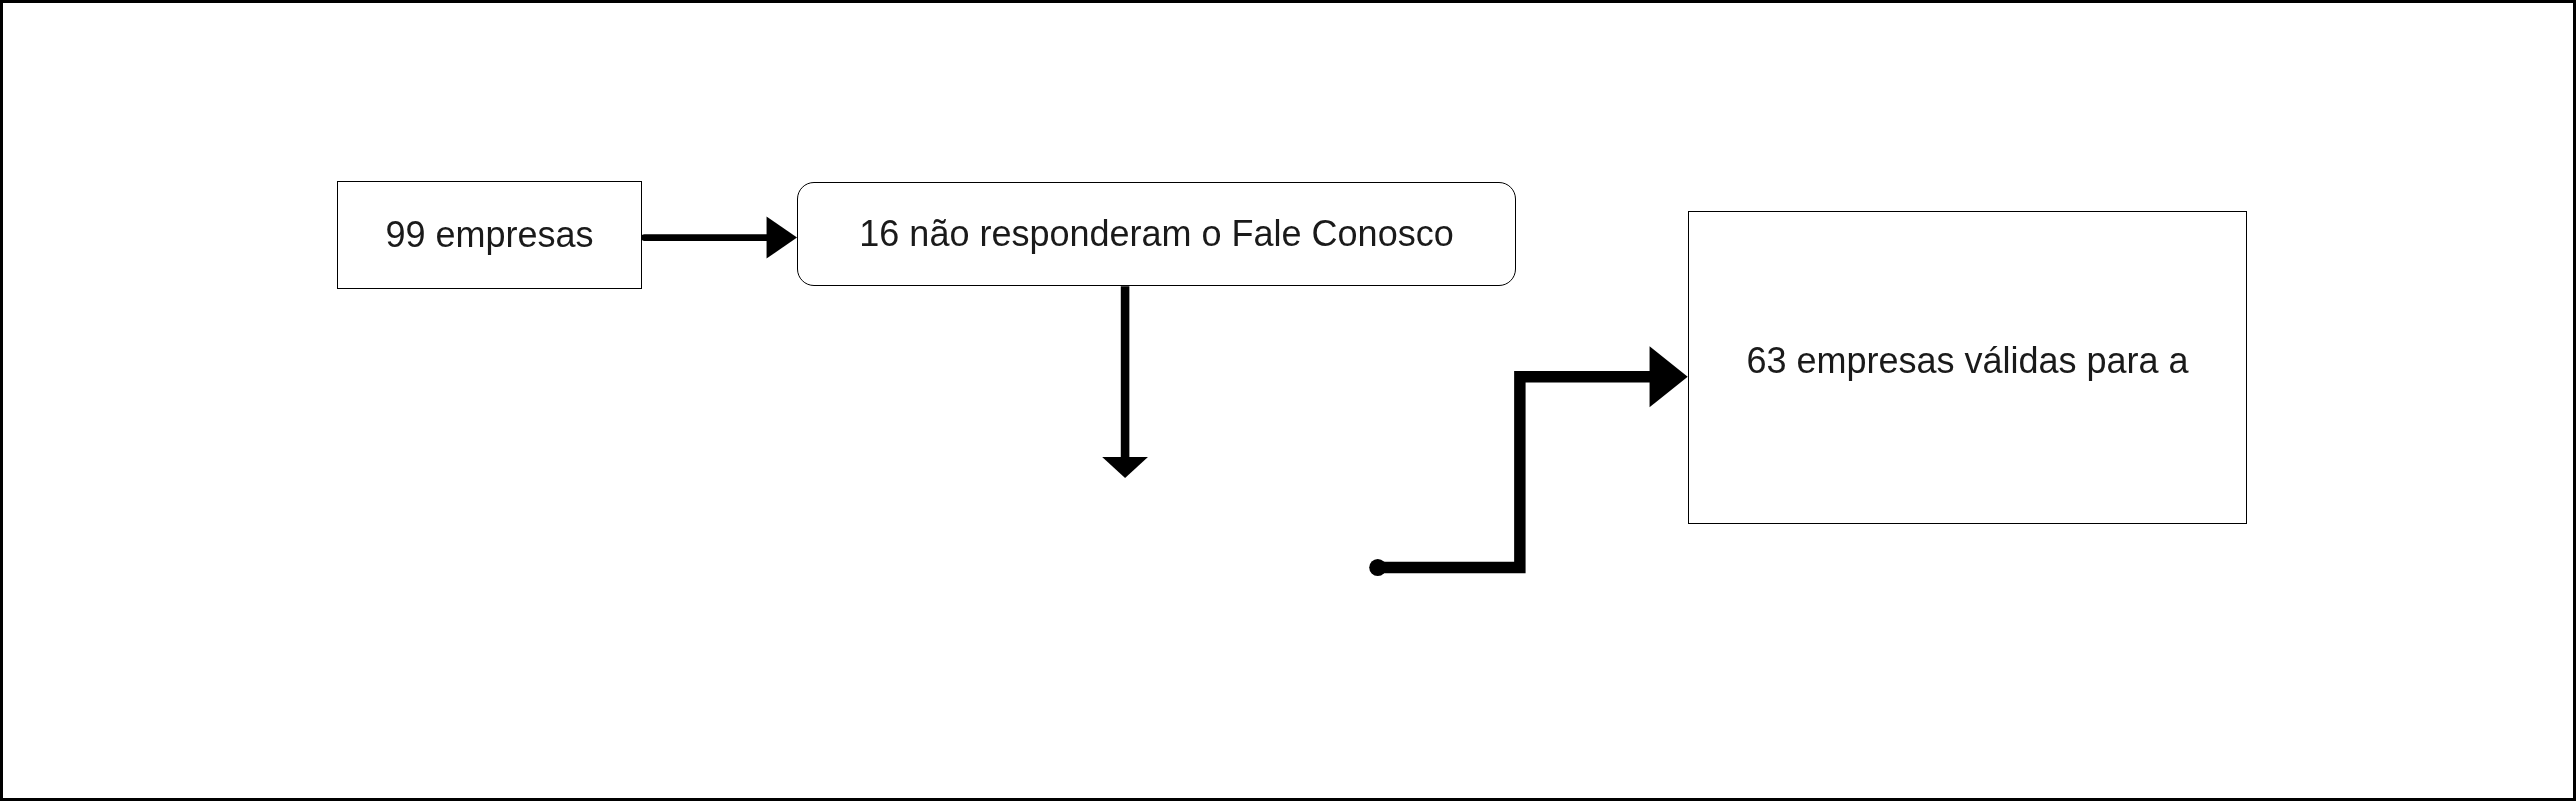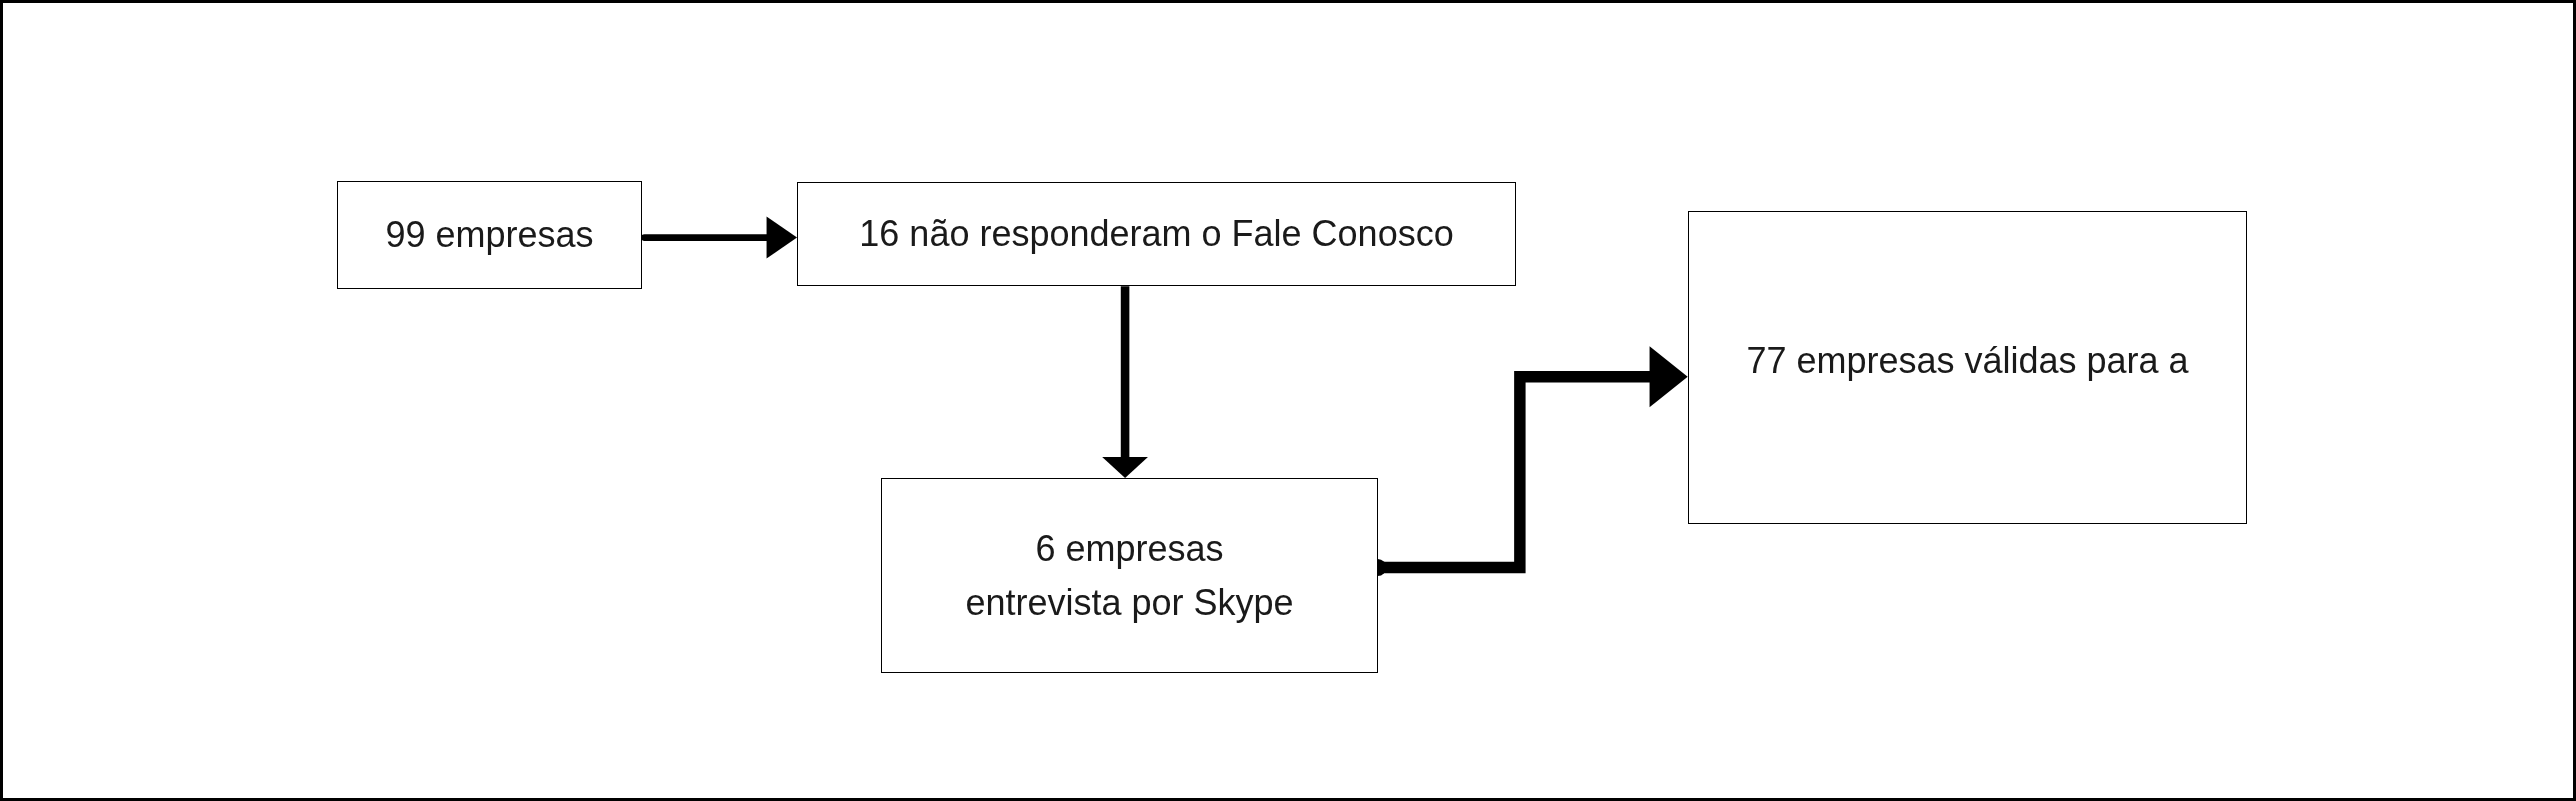--- a/index.html
+++ b/index.html
@@ -27,21 +27,21 @@
     flex-direction: column;
     align-items: center;
     justify-content: center;
     text-align: center;
     font-size: 36px;
     line-height: 54px;
     z-index: 2;
   }
   .node .line { display: block; white-space: nowrap; }
   #node-total          { left: 334px;  top: 178px; width: 305px; height: 108px; }
-  #node-no-response    { left: 794px;  top: 179px; width: 719px; height: 104px; }
+  #node-no-response    { left: 794px;  top: 179px; width: 719px; height: 104px; border-radius: 17px; }
   #node-skype          { left: 878px;  top: 475px; width: 497px; height: 195px; }
   #node-valid          { left: 1685px; top: 208px; width: 559px; height: 313px; padding-bottom: 13.4px; }
   .connectors {
     position: absolute;
     left: 0; top: 0;
     width: 2576px;
     height: 801px;
     z-index: 1;
   }
 </style>
@@ -51,27 +51,23 @@
 <div class="canvas">
 
   <div class="node" id="node-total">
     <span class="line">99 empresas</span>
   </div>
 
   <div class="node" id="node-no-response">
     <span class="line">16 não responderam o Fale Conosco</span>
   </div>
 
-  <div class="node" id="node-skype">
-    <span class="line">6 empresas</span>
-    <span class="line">entrevista por Skype</span>
-  </div>
 
   <div class="node" id="node-valid">
-    <span class="line">77 empresas válidas para a</span>
+    <span class="line">63 empresas válidas para a</span>
   </div>
 
   <svg class="connectors" viewBox="0 0 2700 840" xmlns="http://www.w3.org/2000/svg">
 
     <g>
       <line x1="672" y1="246" x2="804" y2="246" stroke="#000000" stroke-width="7" stroke-linecap="round"></line>
       <polygon points="800,224 800,268 832,246" fill="#000000"></polygon>
     </g>
 
     <g>

